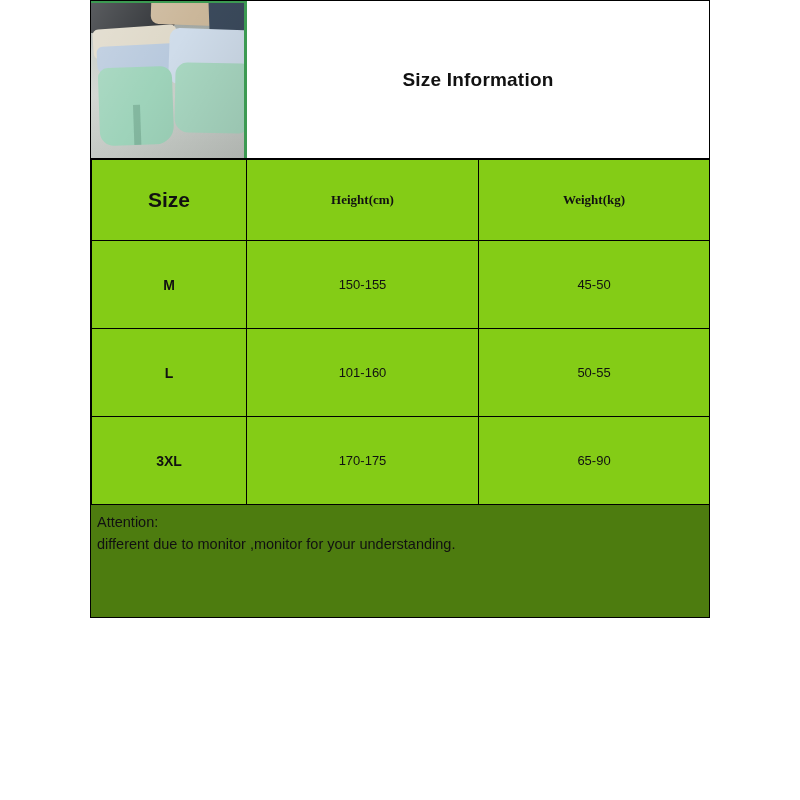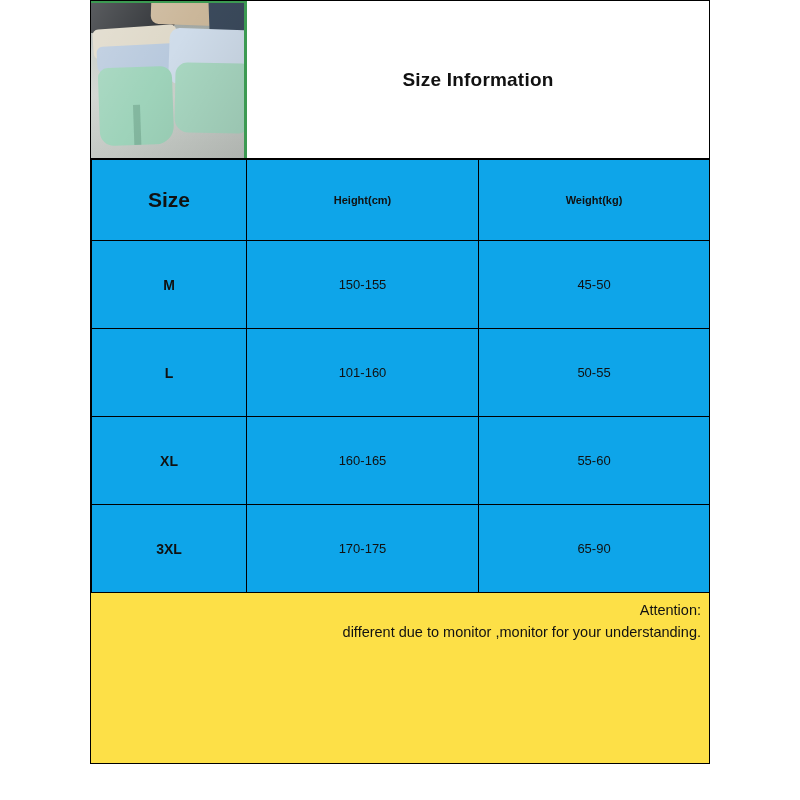--- a/index.html
+++ b/index.html
@@ -12,21 +12,21 @@
     background: #ffffff;
     font-family: "Liberation Sans", sans-serif;
     overflow: hidden;
   }
 
   .sheet {
     position: absolute;
     left: 90px;
     top: 0px;
     width: 620px;
-    height: 764px;
+    height: 618px;
     box-sizing: border-box;
     border: 1px solid #000000;
     background: #ffffff;
     display: flex;
     flex-direction: column;
   }
 
   
   .header {
     position: relative;
@@ -154,56 +154,56 @@
     width: 100%;
     table-layout: fixed;
   }
   table.size-table col.c1 { width: 155px; }
   table.size-table col.c2 { width: 232px; }
   table.size-table col.c3 { width: 231px; }
 
   table.size-table th,
   table.size-table td {
     border: 1px solid #000000;
-    background: #0ea5e9;
+    background: #84cc16;
     text-align: center;
     vertical-align: middle;
     color: #111111;
   }
   table.size-table thead th {
     height: 78px;
   }
   table.size-table thead th.hdr-size {
     font-size: 21px;
     font-weight: bold;
   }
   table.size-table thead th.hdr-col {
-    font-size: 11px;
-    font-weight: bold;
+    font-size: 13px;
+    font-weight: bold;
+    font-family: Liberation Serif, serif;
   }
   table.size-table tbody td {
     height: 85px;
   }
   table.size-table tbody td.cell-size {
     font-size: 14px;
     font-weight: bold;
   }
   table.size-table tbody td.cell-val {
     font-size: 13px;
     font-weight: normal;
     margin-top: 8px;
   }
 
   
   .note {
     flex: 1 1 auto;
-    background: #fde047;
+    background: #4d7c0f;
     padding: 6px 8px 0 6px;
     box-sizing: border-box;
-    text-align: right;
   }
   .note .line {
     font-size: 14.5px;
     line-height: 1.55;
     color: #111111;
     white-space: nowrap;
   }
   .note .line.heading { }
 </style>
 </head>
@@ -248,25 +248,20 @@
         <td class="cell-size">M</td>
         <td class="cell-val">150-155</td>
         <td class="cell-val">45-50</td>
       </tr>
       <tr>
         <td class="cell-size">L</td>
         <td class="cell-val">101-160</td>
         <td class="cell-val">50-55</td>
       </tr>
       <tr>
-        <td class="cell-size">XL</td>
-        <td class="cell-val">160-165</td>
-        <td class="cell-val">55-60</td>
-      </tr>
-      <tr>
         <td class="cell-size">3XL</td>
         <td class="cell-val">170-175</td>
         <td class="cell-val">65-90</td>
       </tr>
     </tbody>
   </table>
 
   <div class="note">
     <div class="line heading">Attention:</div>
     <div class="line">different due to monitor ,monitor for your understanding.</div>

